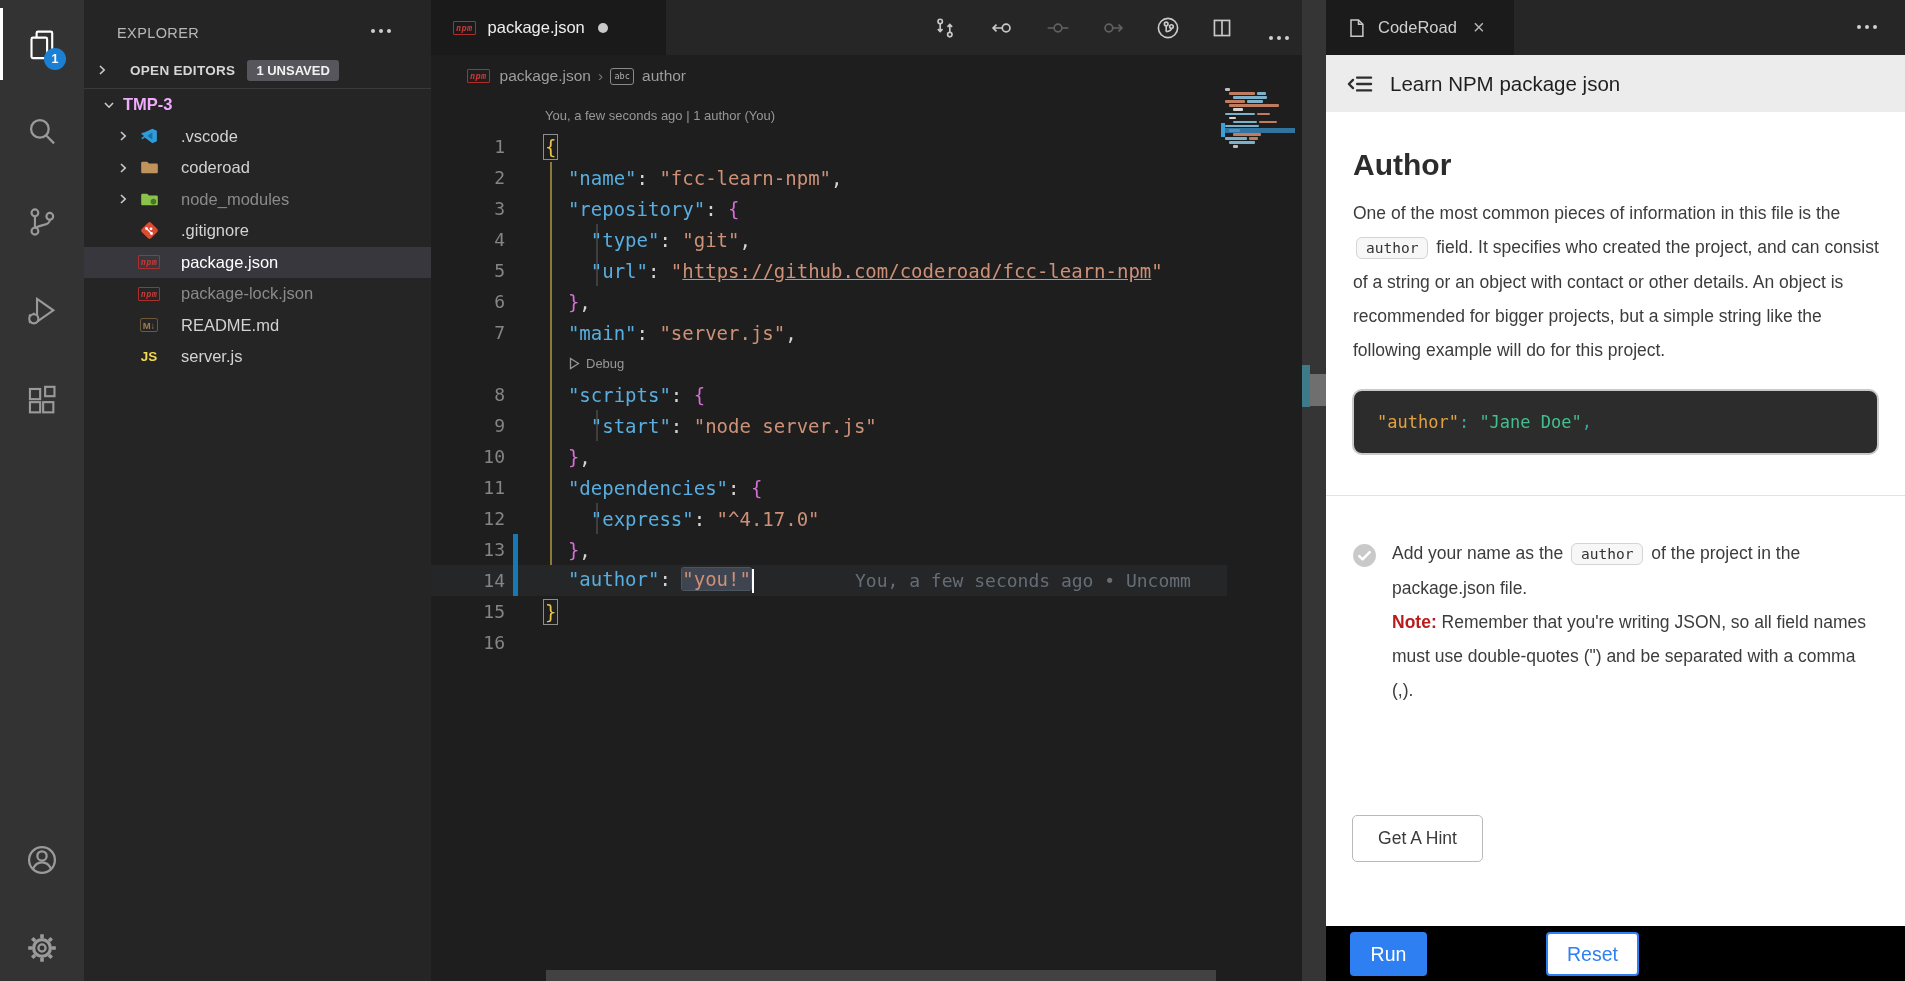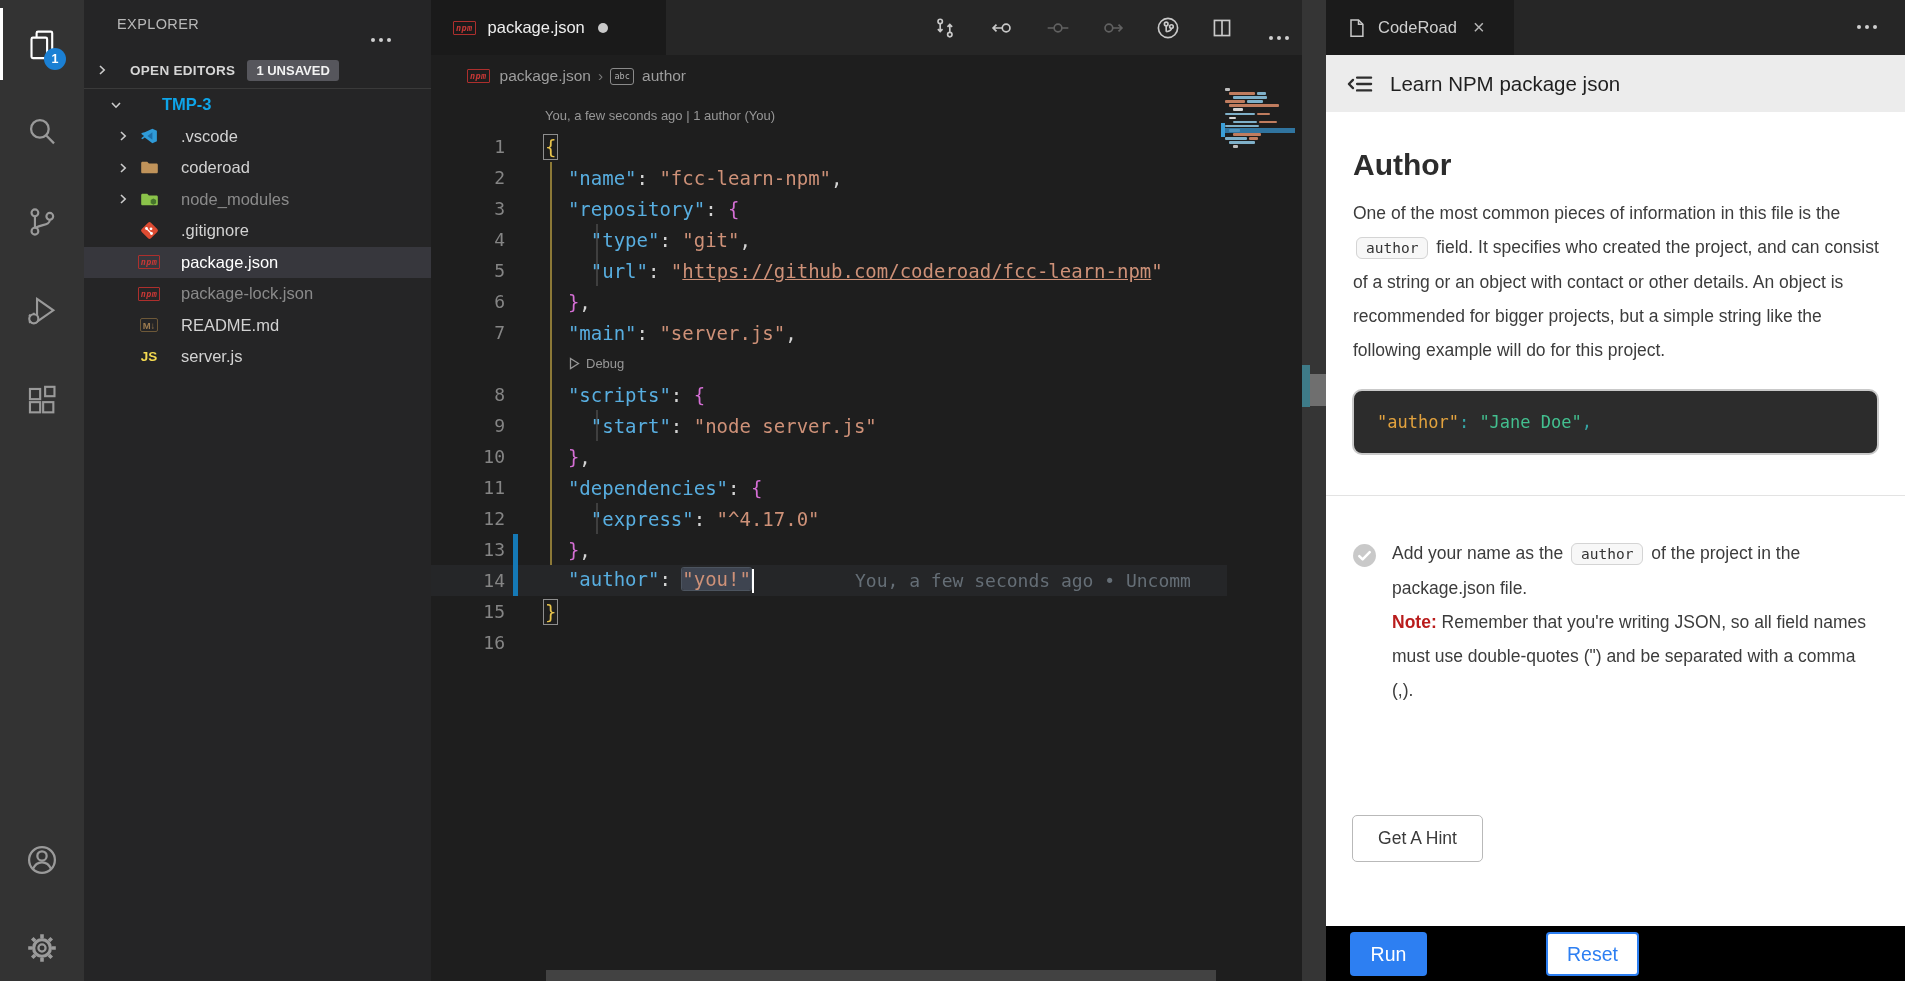--- a/index.html
+++ b/index.html
@@ -7,31 +7,31 @@
   .root{position:relative;width:1905px;height:981px;background:#1e1e1e;overflow:hidden;}
 
   
   .activity-bar{position:absolute;left:0;top:0;width:84px;height:981px;background:#333333;}
   .ab-item{position:absolute;left:0;width:84px;height:62px;display:flex;align-items:center;justify-content:center;color:#9a9a9a;cursor:pointer;}
   .ab-active-bar{position:absolute;left:0;top:8px;width:3px;height:72px;background:#ffffff;}
   .ab-badge{position:absolute;left:44px;top:48px;width:22px;height:22px;border-radius:50%;background:#1b80d4;color:#fff;font-size:12.5px;font-weight:bold;display:flex;align-items:center;justify-content:center;}
 
   
   .sidebar{position:absolute;left:84px;top:0;width:347px;height:981px;background:#252526;color:#cccccc;}
-  .sb-header{position:absolute;left:0;top:16px;width:100%;height:52px;display:flex;align-items:flex-start;}
+  .sb-header{position:absolute;left:0;top:7px;width:100%;height:52px;display:flex;align-items:center;}
   .sb-title{margin-left:33px;font-size:14.5px;color:#b8b8b8;letter-spacing:.4px;}
   .dots{display:flex;gap:4px;align-items:center;}
   .dots i{width:4px;height:4px;border-radius:50%;background:#cfcfcf;}
   .sb-more{position:absolute;right:40px;top:22px;cursor:pointer;}
   .open-editors{position:absolute;left:0;top:52px;width:100%;height:36px;display:flex;align-items:center;border-bottom:1px solid #3a3a3a;}
   .oe-label{font-size:13.5px;font-weight:bold;color:#d6d6d6;margin-left:18px;letter-spacing:.3px;}
   .oe-badge{margin-left:12px;background:#56565c;color:#f2f2f2;font-size:13px;font-weight:bold;padding:3px 9px;border-radius:3px;}
   .tree{position:absolute;left:0;top:89px;width:100%;}
   .tree-row{display:flex;align-items:center;height:31.5px;font-size:16.5px;color:#d2d2d2;cursor:pointer;}
-  .tree-row.root-row{padding-left:22px;font-weight:bold;color:#0ea5e9;gap:32px;}
+  .tree-row.root-row{padding-left:15px;font-weight:bold;color:#f0abfc;}
   .tree-row.depth{padding-left:29px;}
   .tree-row.selected{background:#37373d;color:#ffffff;}
   .tree-row.dimmed .tree-label{color:#8a8a8a;}
   .chev{width:20px;height:20px;display:flex;align-items:center;justify-content:center;flex:0 0 auto;}
   .chev-spacer{width:20px;flex:0 0 auto;}
   .tree-ico{width:24px;height:20px;margin-left:4px;display:flex;align-items:center;justify-content:center;flex:0 0 auto;}
   .tree-label{margin-left:20px;white-space:nowrap;}
   .npm-box{display:inline-flex;align-items:center;justify-content:center;border:1.5px solid #ad2f2d;color:#c73836;font-family:"DejaVu Sans Mono",monospace;font-weight:bold;font-size:8.5px;padding:0 2px;height:12px;border-radius:1px;letter-spacing:.4px;font-style:italic;}
   .md-box{display:inline-flex;align-items:center;justify-content:center;border:1.5px solid #6d5838;color:#9d7c50;font-weight:bold;font-size:9.5px;padding:0 2px;height:12px;border-radius:2px;}
   .js-txt{color:#f3d950;font-weight:bold;font-size:13.5px;}

